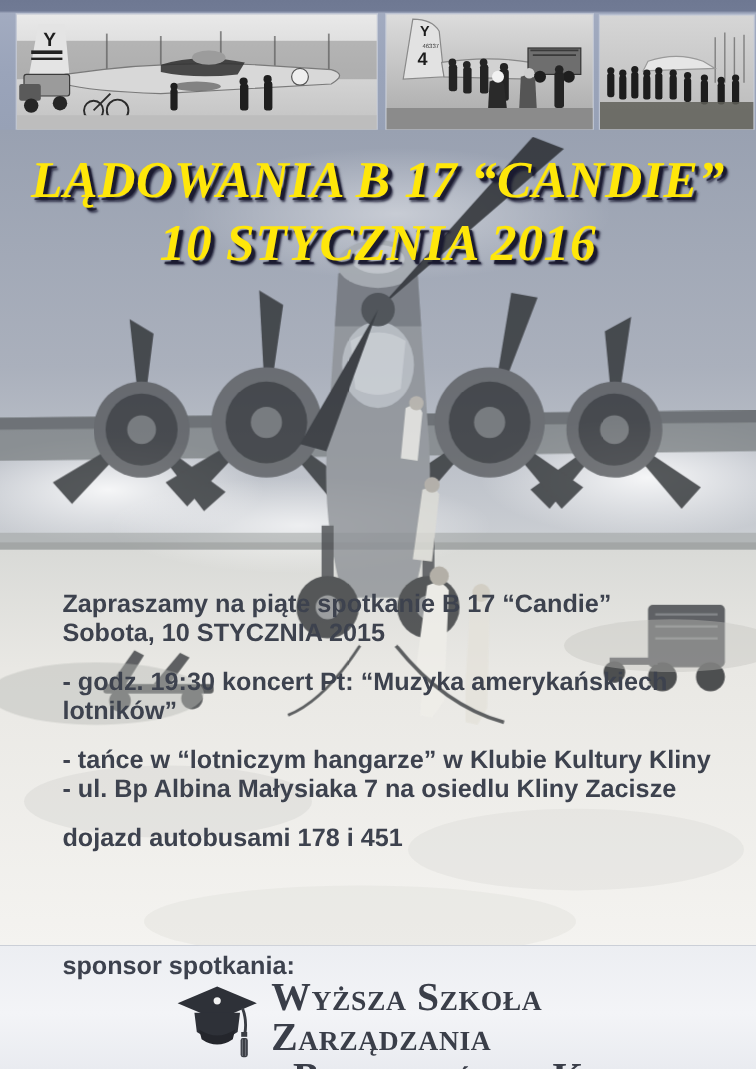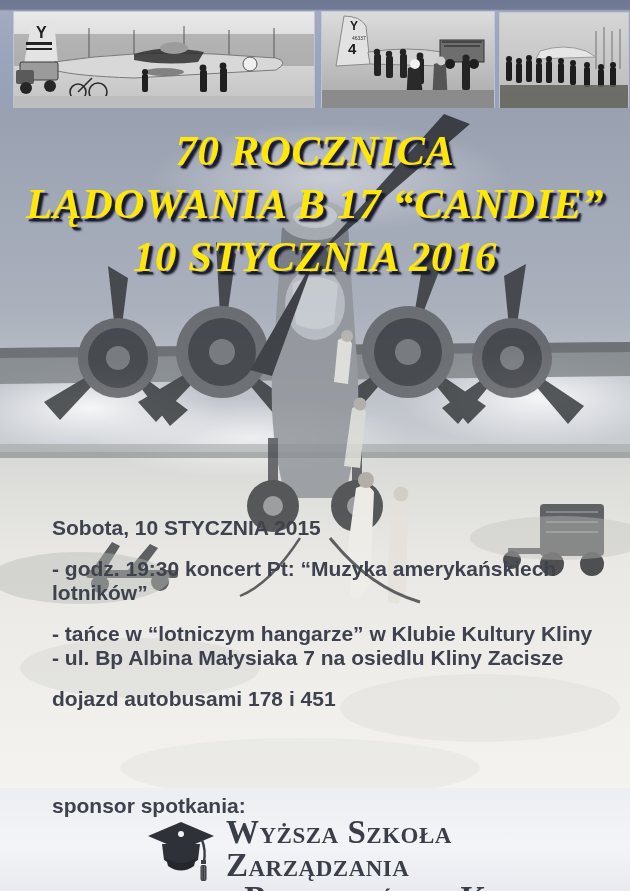--- a/index.html
+++ b/index.html
@@ -335,28 +335,27 @@
 
       <ellipse cx="80" cy="470" rx="90" ry="26" fill="#b9bab6" opacity=".45"></ellipse>
       <ellipse cx="560" cy="430" rx="90" ry="22" fill="#c2c3bf" opacity=".4"></ellipse>
       <ellipse cx="140" cy="560" rx="120" ry="30" fill="#cfcfca" opacity=".35"></ellipse>
       <ellipse cx="480" cy="600" rx="140" ry="34" fill="#d4d4cf" opacity=".3"></ellipse>
       <ellipse cx="300" cy="660" rx="180" ry="30" fill="#dcdcd7" opacity=".35"></ellipse>
     </svg>
   </div>
 
   <div class="title">
-    <div>70 ROCZNICA</div>
     <div>LĄDOWANIA B 17 “CANDIE”</div>
     <div>10 STYCZNIA 2016</div>
   </div>
 
   <div class="body-text">
     <p>
-      <br>
+      <span>Zapraszamy na piąte spotkanie B 17 “Candie”</span><br>
       <span>Sobota, 10 STYCZNIA 2015</span>
     </p>
     <p>
       <span>- godz. 19:30 koncert Pt: “Muzyka amerykańskiech lotników”</span><br>
     </p>
     <p>
       <span>- tańce w “lotniczym hangarze” w Klubie Kultury Kliny</span><br>
       <span>- ul. Bp Albina Małysiaka 7 na osiedlu Kliny Zacisze</span>
     </p>
     <p class="last">dojazd autobusami 178 i 451</p>

